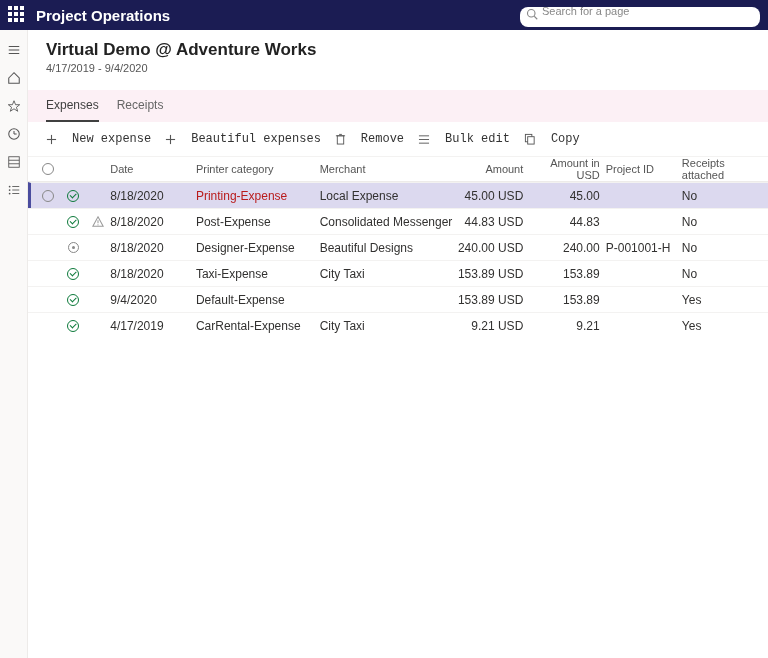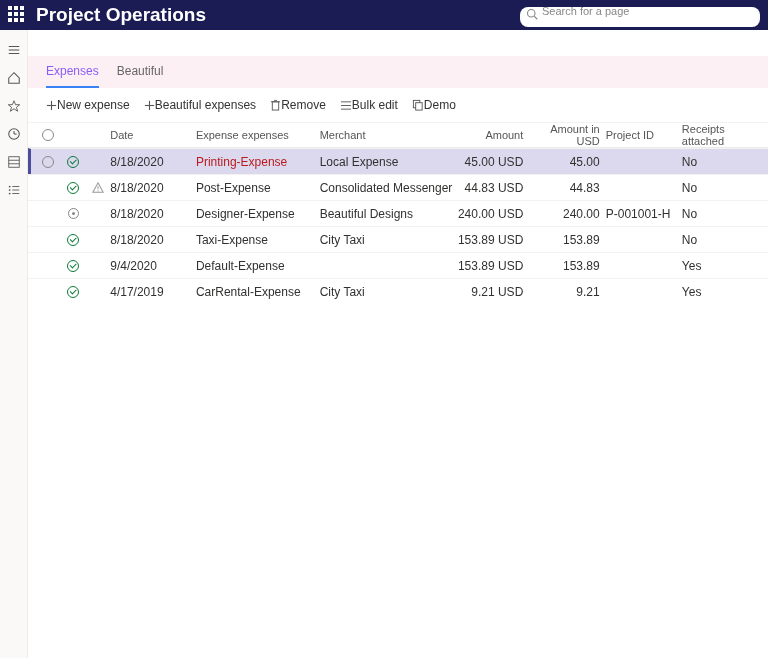--- a/index.html
+++ b/index.html
@@ -3,45 +3,45 @@
 <meta charset="utf-8">
 <style>
   * { box-sizing: border-box; }
   html, body { margin:0; padding:0; font-family: "Segoe UI", Arial, sans-serif; font-size:12px; color:#323130; background:#faf9f8; }
   body { width:768px; height:658px; overflow:hidden; }
 
   
   .topbar { height:30px; background:#1b1c53; color:#fff; display:flex; align-items:center; padding:0 8px; }
   .waffle { width:18px; height:18px; display:grid; grid-template-columns:repeat(3,4px); grid-template-rows:repeat(3,4px); gap:2px; margin-right:10px; cursor:pointer;}
   .waffle span { background:#fff; width:4px; height:4px; }
-  .app-title { font-size:19px; font-weight:600; }
+  .app-title { font-size:15px; font-weight:600; }
   .topbar-spacer { flex:1; }
   .search-wrap { position:relative; width:240px; }
   .search-wrap svg { position:absolute; left:6px; top:4px; }
   .search-input { width:100%; height:20px; border:none; border-radius:8px; padding:2px 6px 14px 22px; font-size:11px; background:#fff; color:#555; outline:none;}
   .search-input::placeholder { color:#888; }
 
   
   .sidebar { position:absolute; top:30px; left:0; width:28px; height:628px; background:#faf9f8; border-right:1px solid #edebe9; padding-top:6px; }
   .sidebar-item { height:28px; display:flex; align-items:center; justify-content:center; cursor:pointer; color:#555; }
   .sidebar-item svg { display:block; }
 
   
   .main { position:absolute; top:30px; left:28px; right:0; bottom:0; background:#fff; }
 
   .header { padding:10px 18px 6px 18px; }
   .page-title { font-size:17px; font-weight:600; color:#222; }
   .date-range { font-size:11px; color:#555; margin-top:2px; }
 
   .tabs { display:flex; gap:18px; padding:0 18px; margin-top:10px; background:#fcf0f5; }
   .tab { font-size:12px; padding:8px 0; cursor:pointer; color:#666; }
-  .tab.active { color:#8b5cf6; border-bottom:2px solid #3b82f6; font-weight:500; }
+  .tab.active { color:#404040; border-bottom:2px solid #404040; font-weight:500; }
 
   .toolbar { display:flex; align-items:center; gap:14px; padding:10px 18px; color:#333; font-size:12px; }
-  .tool-btn { display:flex; align-items:center; gap:0; cursor:pointer; }
+  .tool-btn { display:flex; align-items:center; gap:15px; cursor:pointer;font-family:Liberation Mono, monospace; }
   .tool-btn svg { flex-shrink:0; }
 
   .grid { width:100%; }
   .grid-header, .grid-row { display:flex; align-items:center; height:26px; padding:0 10px 0 8px; border-top:1px solid #f3f2f1; }
   .grid-header { font-size:11px; color:#555; font-weight:400; background:#fff; border-bottom:1px solid #edebe9; }
   .grid-row { font-size:12px; }
   .grid-row.selected { background:#dcd9ef; border-left:3px solid #4a4c9e; padding-left:5px; }
 
   .col-select { width:26px; display:flex; justify-content:center; }
   .col-status { width:26px; display:flex; justify-content:center; }
@@ -130,25 +130,27 @@
         <line x1="6" y1="8" x2="14" y2="8" stroke="#555"></line>
         <circle cx="3" cy="12" r="1" fill="#555"></circle>
         <line x1="6" y1="12" x2="14" y2="12" stroke="#555"></line>
       </svg>
   </div>
 </div>
 
 <div class="main">
 
   <div class="header">
+    <div class="page-title">Virtual Demo @ Adventure Works</div>
+    <div class="date-range">4/17/2019 - 9/4/2020</div>
   </div>
 
   <div class="tabs">
     <div class="tab active">Expenses</div>
-    <div class="tab">Beautiful</div>
+    <div class="tab">Receipts</div>
   </div>
 
   <div class="toolbar">
     <div class="tool-btn">
       <svg width="11" height="11" viewBox="0 0 12 12">
           <line x1="6" y1="1" x2="6" y2="11" stroke="#555" stroke-width="1.2"></line>
           <line x1="1" y1="6" x2="11" y2="6" stroke="#555" stroke-width="1.2"></line>
         </svg>
       <span>New expense</span>
     </div>
@@ -173,33 +175,33 @@
           <line x1="1" y1="6" x2="12" y2="6" stroke="#555"></line>
           <line x1="1" y1="10" x2="12" y2="10" stroke="#555"></line>
         </svg>
       <span>Bulk edit</span>
     </div>
     <div class="tool-btn">
       <svg width="12" height="12" viewBox="0 0 13 13">
           <rect x="1.5" y="1.5" width="7" height="8" fill="none" stroke="#555"></rect>
           <rect x="4" y="4" width="7" height="8" fill="#fff" stroke="#555"></rect>
         </svg>
-      <span>Demo</span>
+      <span>Copy</span>
     </div>
   </div>
 
   <div class="grid">
     <div class="grid-header">
       <div class="col-select">
           <span class="radio"></span>
         </div>
       <div class="col-status"></div>
       <div class="col-warn"></div>
       <div class="col-date">Date</div>
-      <div class="col-cat">Expense expenses</div>
+      <div class="col-cat">Printer category</div>
       <div class="col-merch">Merchant</div>
       <div class="col-amount">Amount</div>
       <div class="col-usd">Amount in USD</div>
       <div class="col-proj">Project ID</div>
       <div class="col-spacer"></div>
       <div class="col-rec">Receipts attached</div>
     </div>
     <div id="grid-body">
         <div class="grid-row selected">
           <div class="col-select">

